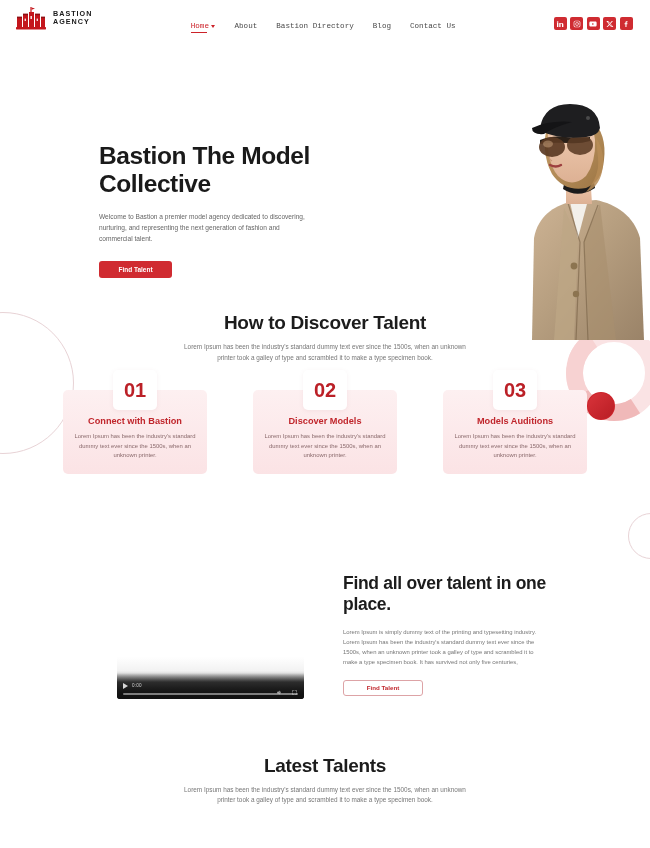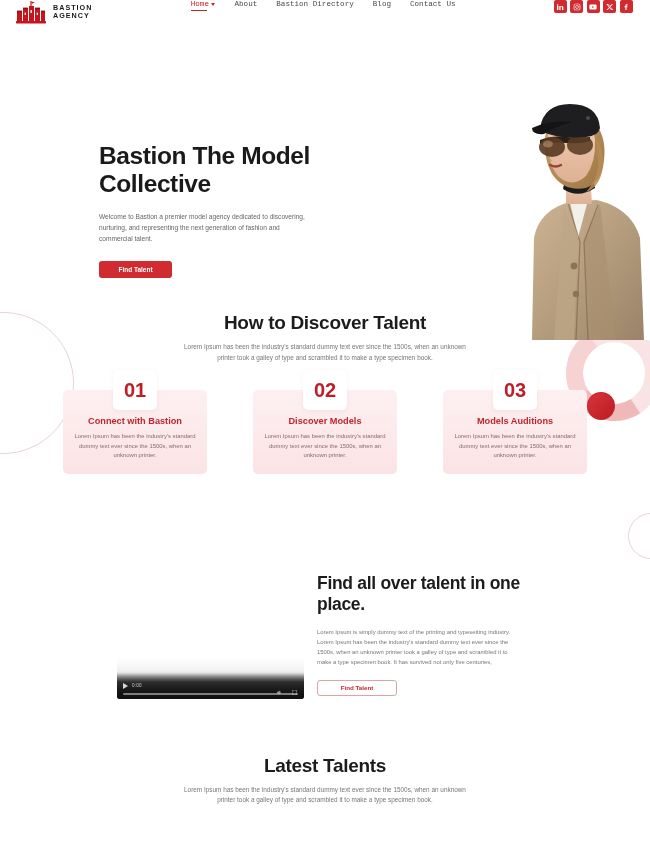--- a/index.html
+++ b/index.html
@@ -36,21 +36,21 @@
     background:#cc2229;
   }
   .deco-dot-hi {
     left:588px; top:393px; width:26px; height:26px;
     background:linear-gradient(135deg,#d9333a 0%,#b81d24 100%);
   }
 
   
   .header {
     position:relative; z-index:20;
-    height:30px; display:flex; align-items:flex-start;
+    height:30px; display:flex; align-items:flex-end;
     padding:0 17px 0 14px;
   }
   .logo { display:flex; align-items:center; gap:5px; }
   .logo-mark { width:34px; height:24px; position:relative; flex:0 0 auto; }
   .logo-text { display:flex; flex-direction:column; line-height:1.06; }
   .logo-text span {
     font-size:7.2px; font-weight:bold; letter-spacing:1.0px; color:#1a1a1a;
   }
   .nav { display:flex; align-items:center; gap:19px; margin-left:auto;font-family:Liberation Mono, monospace; }
   .nav-item {
@@ -140,21 +140,21 @@
   }
   .v-time { font-size:4.6px; color:#cfcfcf; letter-spacing:0.2px; }
   .v-right { display:flex; align-items:center; gap:8px; margin-left:auto; }
   .v-ico { width:7px; height:7px; opacity:.75; cursor:pointer; }
   .v-ico svg { width:7px; height:7px; fill:#d6d6d6; }
   .v-track {
     position:absolute; left:6px; right:6px; bottom:4px; height:1.4px;
     background:rgba(215,215,215,0.55); border-radius:1px; cursor:pointer;
   }
 
-  .find-copy { position:absolute; left:317px; top:15px; width:210px; }
+  .find-copy { position:absolute; left:343px; top:15px; width:210px; }
   .find-title {
     font-size:17.5px; font-weight:bold; color:#1c1c1c;
     line-height:1.2; letter-spacing:-0.3px;
   }
   .find-text { margin-top:13px; font-size:5.9px; color:#777; line-height:1.68; width:198px; }
   .btn-outline {
     display:inline-flex; align-items:center; justify-content:center;
     margin-top:12px; width:80px; height:16px; border-radius:3px;
     background:#fff; border:1px solid #dda3a6; color:#c0262c;
     font-size:6.2px; font-weight:bold; cursor:pointer;

